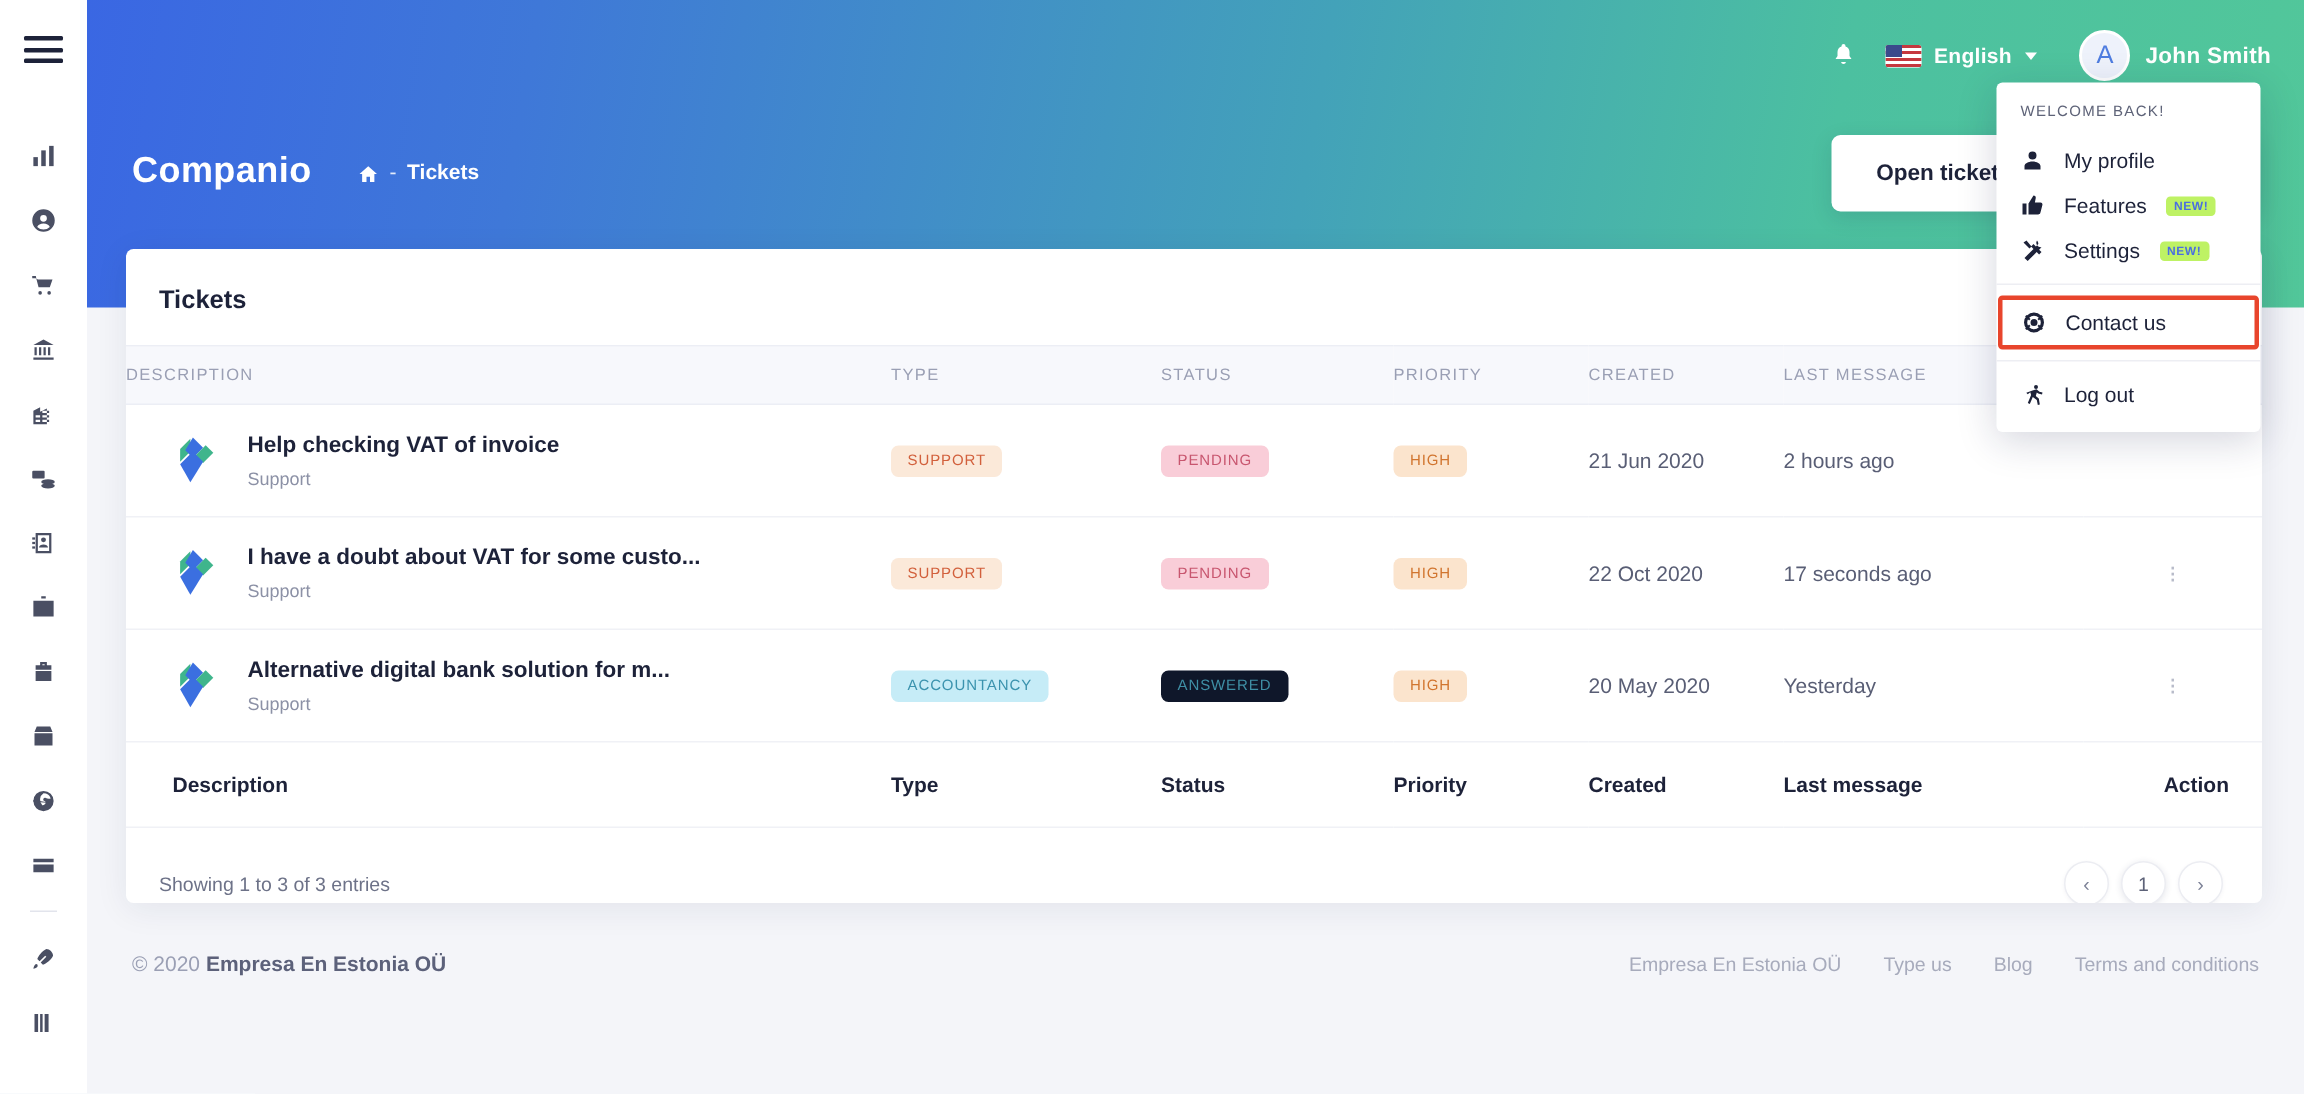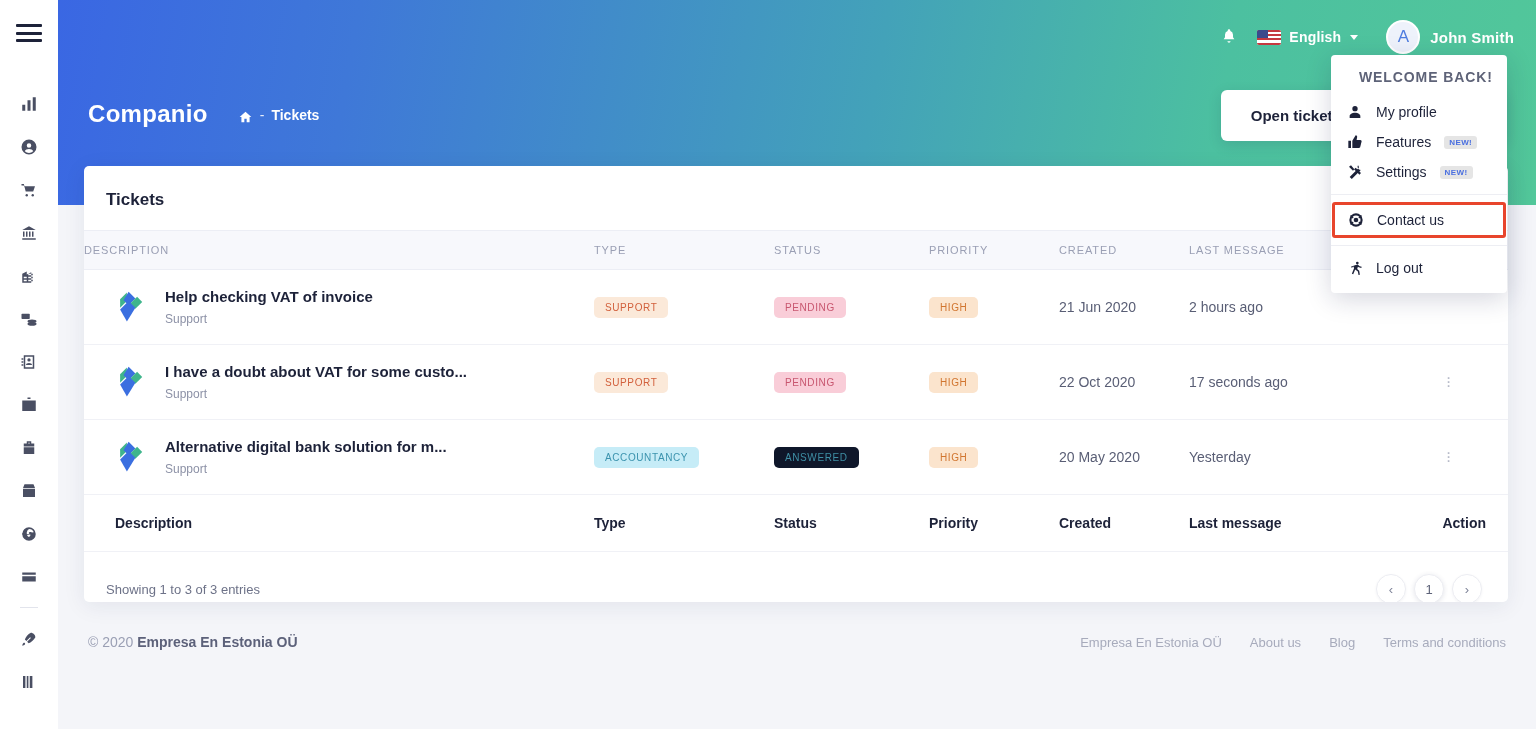--- a/index.html
+++ b/index.html
@@ -173,32 +173,32 @@
 
   
   .dropdown {
     position: absolute; left: 1331px; top: 55px;
     width: 176px;
     background: #ffffff; border-radius: 4px;
     box-shadow: 0 6px 26px rgba(20,30,70,.18);
     padding: 14px 0 10px 0; z-index: 20;
   }
   .dd-head {
-    font-size: 14px; letter-spacing: .9px; color: #5e6378;
-    font-weight: 700; padding: 0 0 12px 28px; text-transform: uppercase;
+    font-size: 10px; letter-spacing: .9px; color: #5e6378;
+    font-weight: 400; padding: 0 0 12px 16px; text-transform: uppercase;
   }
   .dd-item {
     display: flex; align-items: center; gap: 13px;
     padding: 7px 0 7px 16px; cursor: pointer;
     font-size: 14px; color: #1d2239;
   }
   .dd-item svg { width: 16px; height: 16px; fill: #1d2239; flex: 0 0 16px; }
   .dd-new {
     font-size: 8px; font-weight: 700; letter-spacing: .4px;
-    background: #e5e5e5; color: #4a6fe0;
+    background: #bef264; color: #4a6fe0;
     padding: 2px 5px; border-radius: 3px;
   }
   .dd-sep { height: 1px; background: #edeef3; margin: 7px 0; }
   .dd-item.highlight {
     border: 3px solid #e8452c; border-radius: 3px;
     padding: 7px 0 7px 13px; margin: 0 1px;
   }
 </style>
 </head>
 <body>
@@ -466,21 +466,21 @@
     </div>
   </div>
 
   <div class="pfoot">
     <div class="pf-left">
       <span>© 2020</span>
       <b>Empresa En Estonia OÜ</b>
     </div>
     <div class="pf-links">
       <a>Empresa En Estonia OÜ</a>
-      <a>About us</a>
+      <a>Type us</a>
       <a>Blog</a>
       <a>Terms and conditions</a>
     </div>
   </div>
 
   <div class="dropdown">
     <div class="dd-head">WELCOME BACK!</div>
 
     <div class="dd-item">
       <svg viewBox="0 0 24 24">

